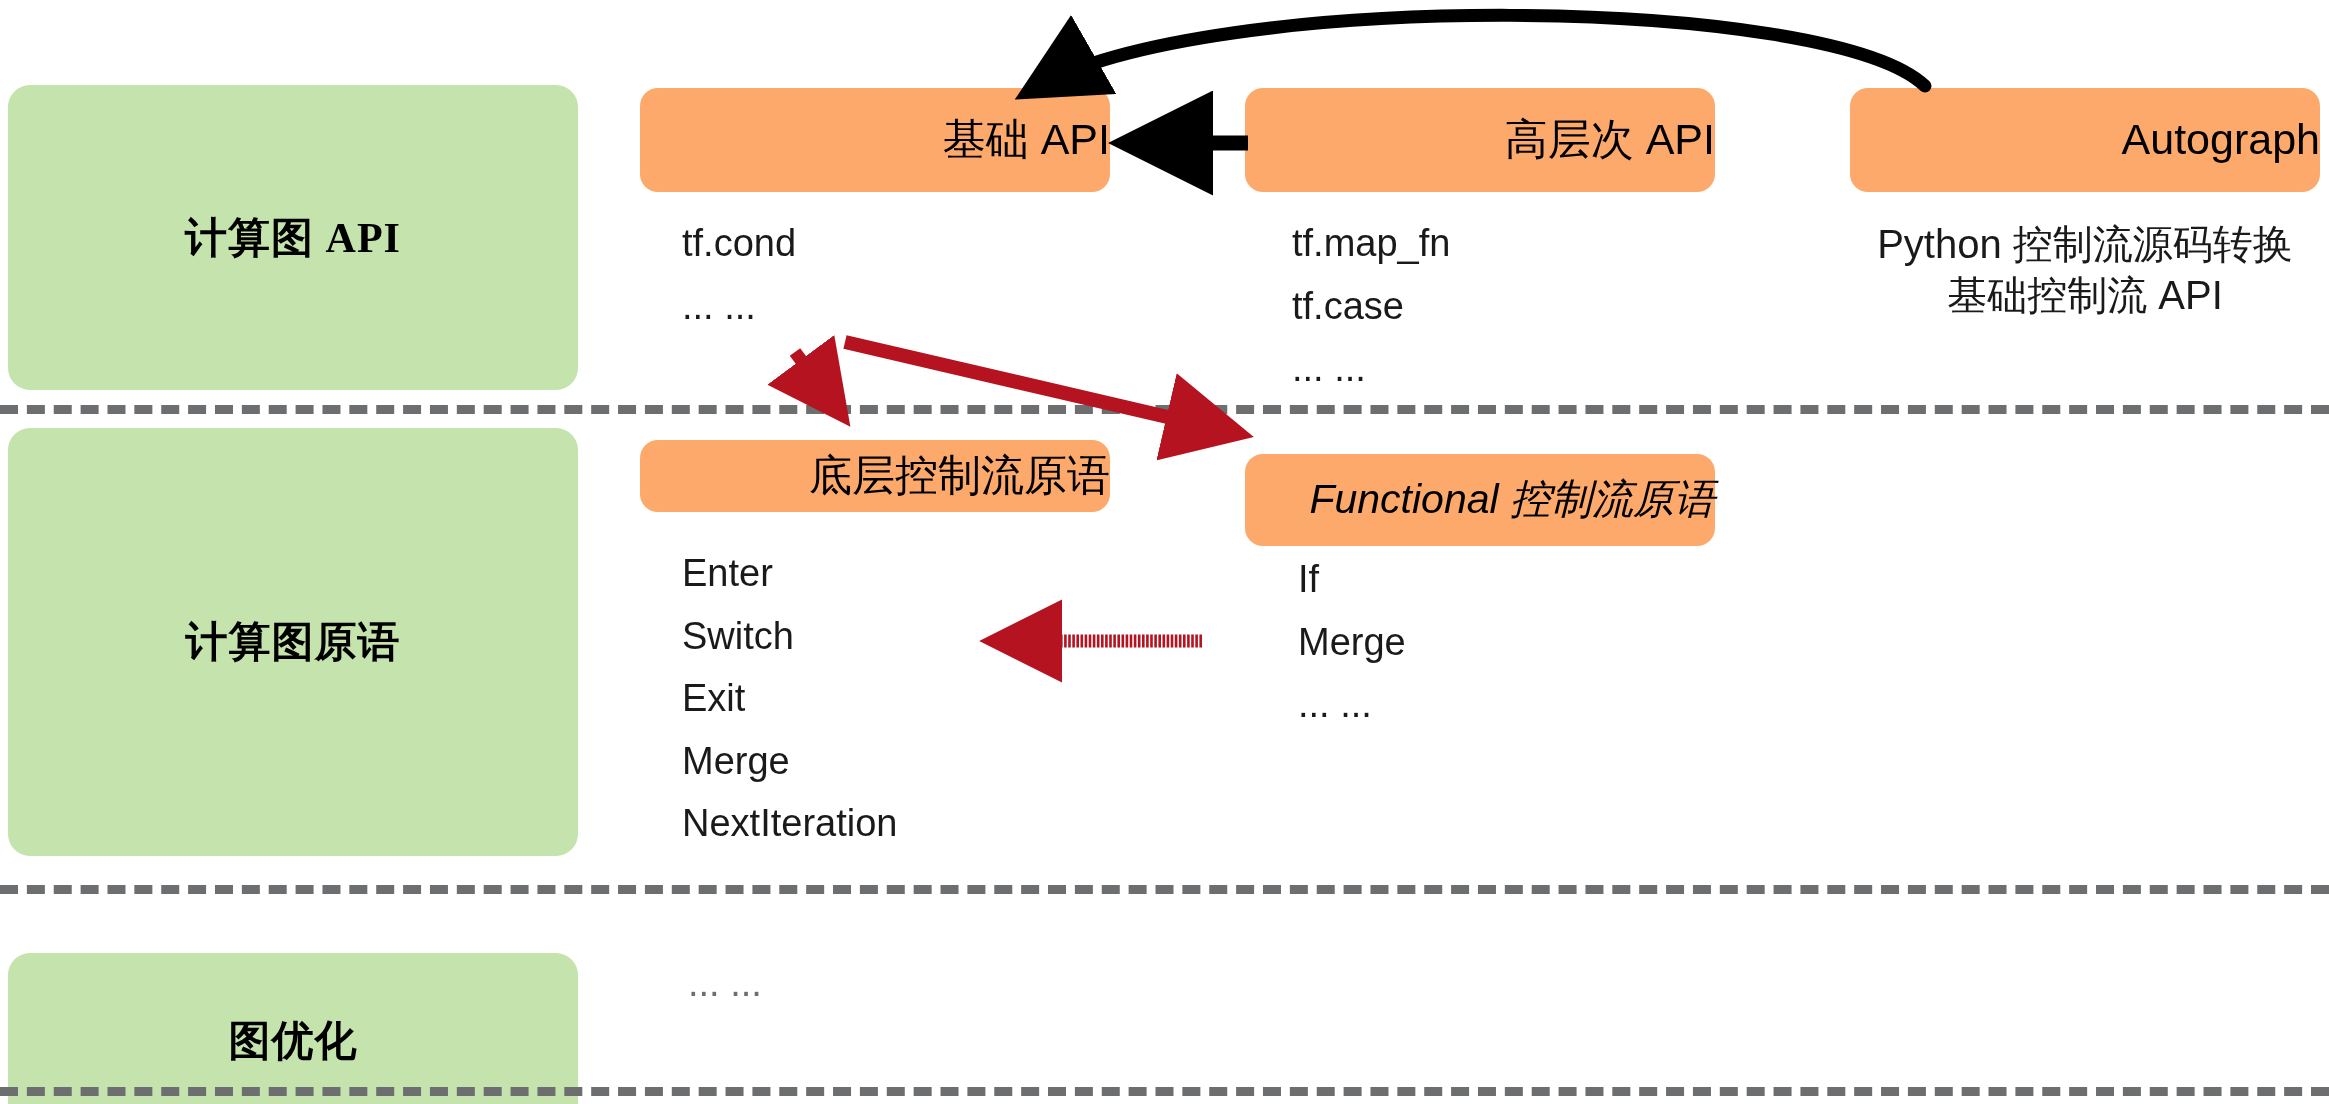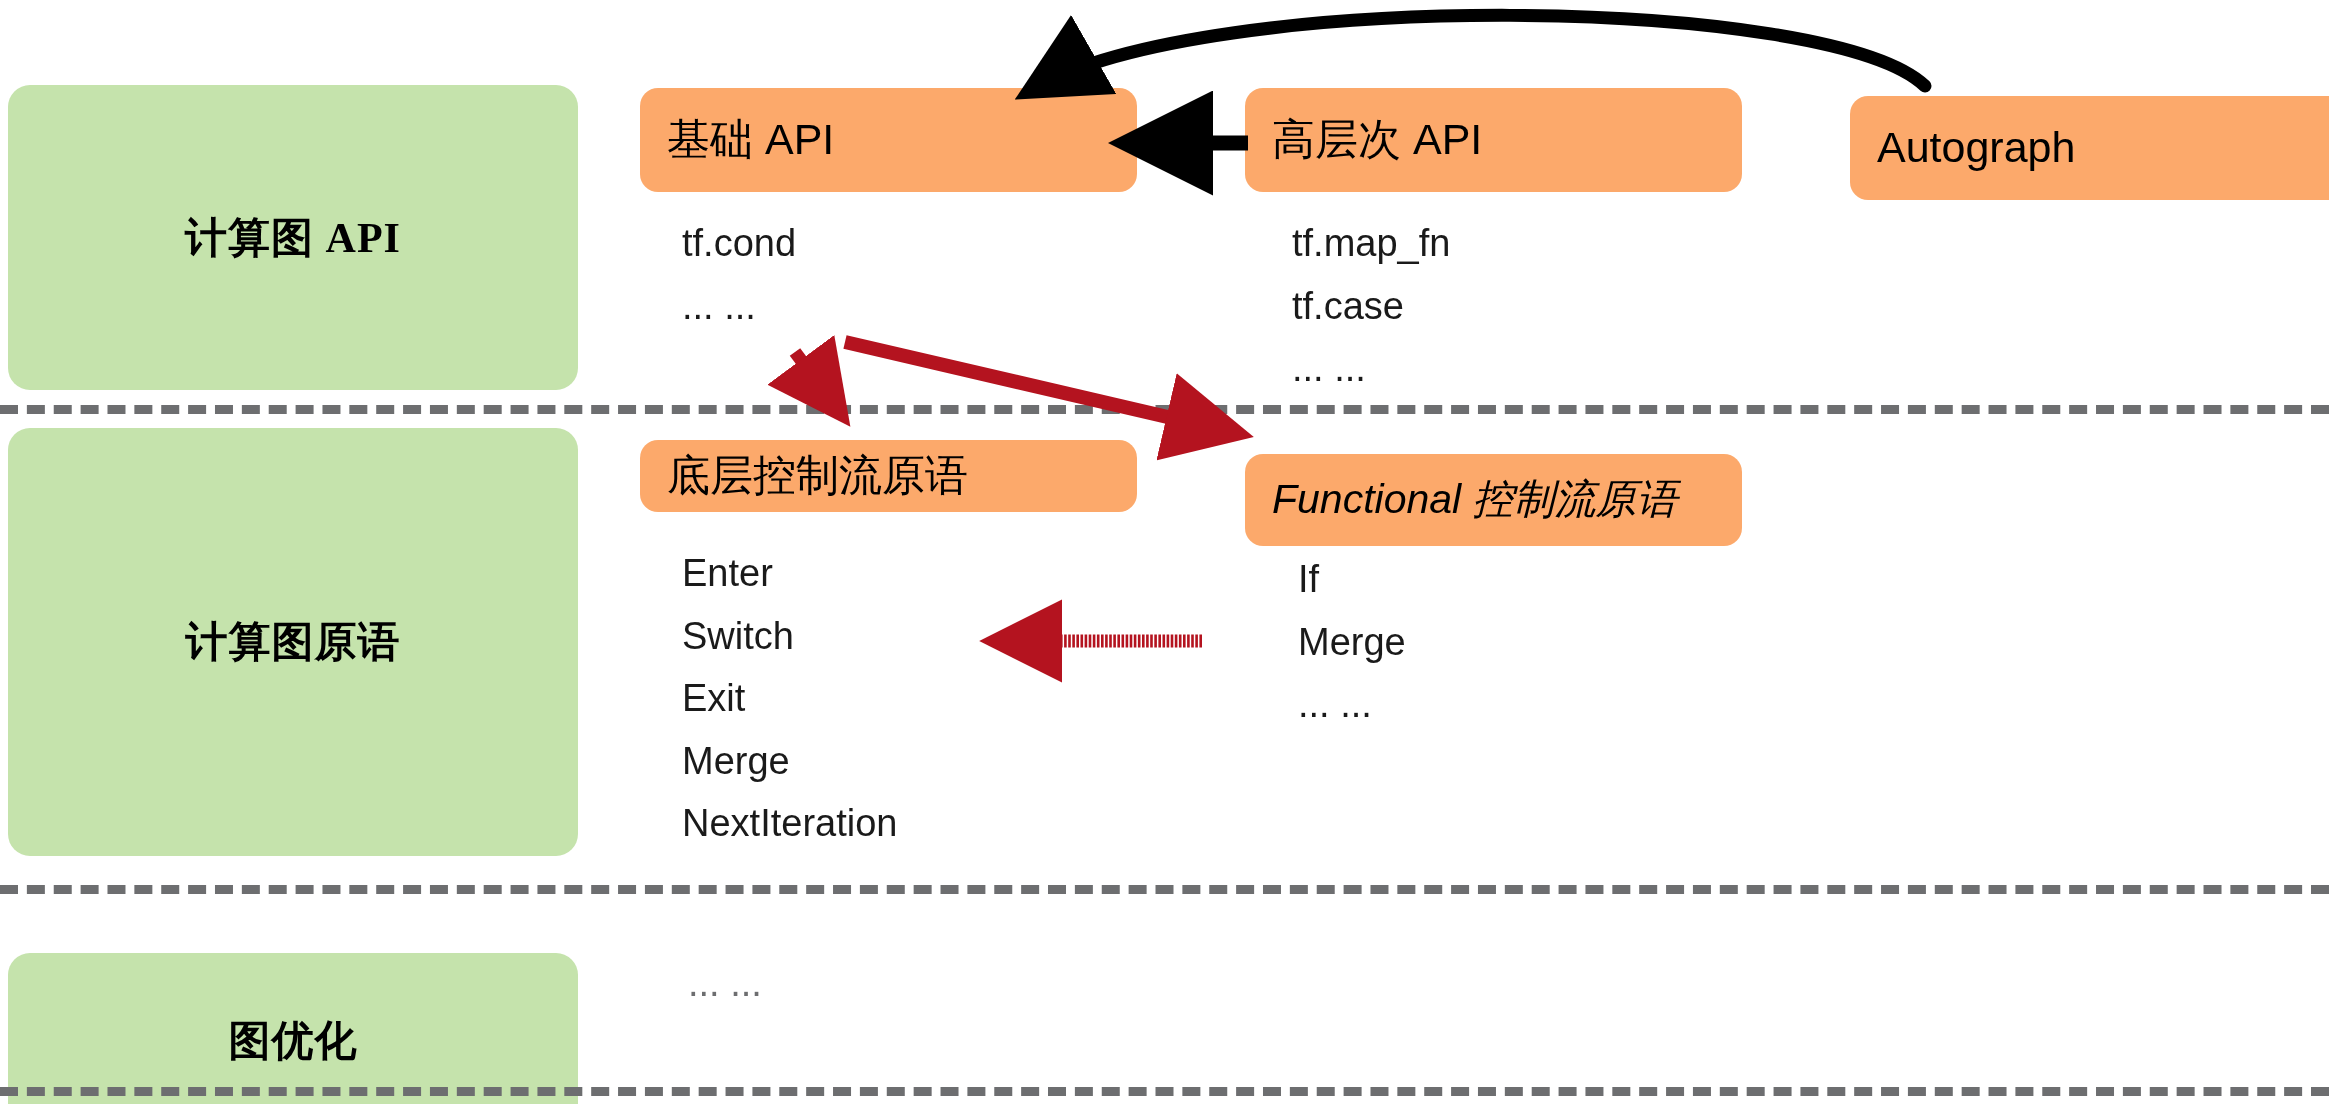--- a/index.html
+++ b/index.html
@@ -30,26 +30,25 @@
     position:absolute;
     left:0;width:2329px;height:0;
     border-top:9px dashed #6d6e70;
   }
 
   
   .pill{
     position:absolute;
     background:#fca96b;
     border-radius:18px;
-    display:flex;align-items:center;justify-content:flex-start;
+    display:flex;align-items:center;justify-content:flex-end;
     color:#000;
     font-size:43px;
     text-align:center;
     line-height:1.1;
-    padding-left:27px;
   }
 
   
   .items{
     position:absolute;
     color:#1a1a1a;
     font-size:38px;
     line-height:1.12;
   }
   .items .li{ white-space:nowrap; margin-bottom:20px; }
@@ -91,22 +90,26 @@
 
   <div class="pill" style="left:1245px;top:88px;width:470px;height:104px;">
     <span>高层次 API</span>
   </div>
   <div class="items" style="left:1292px;top:222px;width:430px;">
     <div class="li">tf.map_fn</div>
     <div class="li">tf.case</div>
     <div class="li">... ...</div>
   </div>
 
-  <div class="pill" style="left:1850px;top:88px;width:470px;height:104px;margin-top:8px;">
+  <div class="pill" style="left:1850px;top:88px;width:470px;height:104px;">
     <span>Autograph</span>
+  </div>
+  <div class="items center" style="left:1840px;top:222px;width:490px;font-size:40px;">
+    <div class="li">Python 控制流源码转换</div>
+    <div class="li">基础控制流 API</div>
   </div>
 
   <div class="pill" style="left:640px;top:440px;width:470px;height:72px;">
     <span>底层控制流原语</span>
   </div>
   <div class="items" style="left:682px;top:552px;width:430px;">
     <div class="li">Enter</div>
     <div class="li">Switch</div>
     <div class="li">Exit</div>
     <div class="li">Merge</div>

